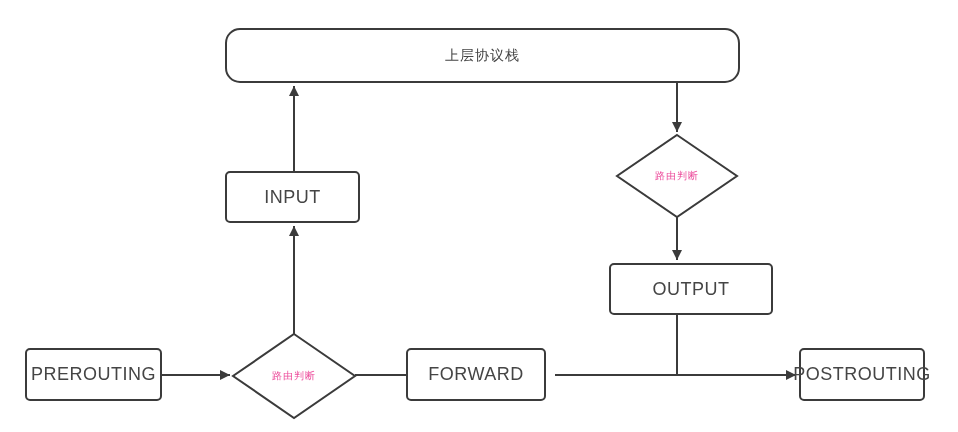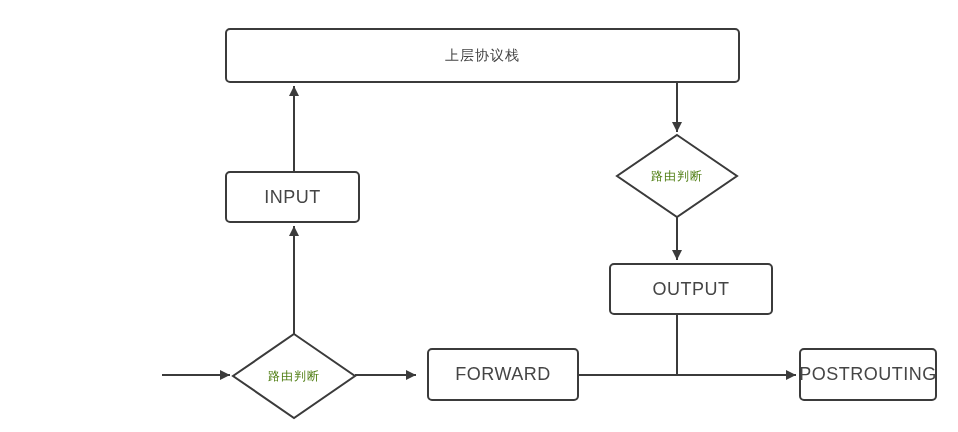--- a/index.html
+++ b/index.html
@@ -32,40 +32,41 @@
     align-items: center;
     justify-content: center;
     color: #454545;
     font-size: 18px;
     letter-spacing: 0.5px;
     white-space: nowrap;
   }
   .node.cjk {
     font-size: 14px;
     letter-spacing: 1px;
+    border-radius: 15px;
   }
   .diamond-label {
     position: absolute;
     display: flex;
     align-items: center;
     justify-content: center;
-    color: #4d7c0f;
-    font-size: 12px;
+    color: #ec4899;
+    font-size: 10px;
     letter-spacing: 1px;
     white-space: nowrap;
     pointer-events: none;
     font-family: Liberation Serif, serif;
   }
   
   .n-upper     { left: 225px; top: 28px;  width: 515px; height: 55px; }
   .n-input     { left: 225px; top: 171px; width: 135px; height: 52px; }
   .n-output    { left: 609px; top: 263px; width: 164px; height: 52px; }
   .n-prerout   { left: 25px;  top: 348px; width: 137px; height: 53px; }
-  .n-forward   { left: 427px; top: 348px; width: 152px; height: 53px; justify-content: center; }
-  .n-postrout  { left: 799px; top: 348px; width: 138px; height: 53px; }
+  .n-forward   { left: 406px; top: 348px; width: 140px; height: 53px; justify-content: center; }
+  .n-postrout  { left: 799px; top: 348px; width: 126px; height: 53px; }
   .d-left      { left: 233px; top: 334px; width: 122px; height: 84px; }
   .d-right     { left: 617px; top: 135px; width: 120px; height: 82px; }
 </style>
 </head>
 <body>
 
 <div class="canvas">
 
   <svg class="wires" width="958" height="432" viewBox="0 0 958 432" xmlns="http://www.w3.org/2000/svg">
     <defs>
@@ -99,20 +100,23 @@
   </div>
 
   <div class="node n-input">
     <span>INPUT</span>
   </div>
 
   <div class="node n-output">
     <span>OUTPUT</span>
   </div>
 
+  <div class="node n-prerout">
+    <span>PREROUTING</span>
+  </div>
 
   <div class="node n-forward">
     <span>FORWARD</span>
   </div>
 
   <div class="node n-postrout">
     <span>POSTROUTING</span>
   </div>
 
   <div class="diamond-label d-left">路由判断</div>

